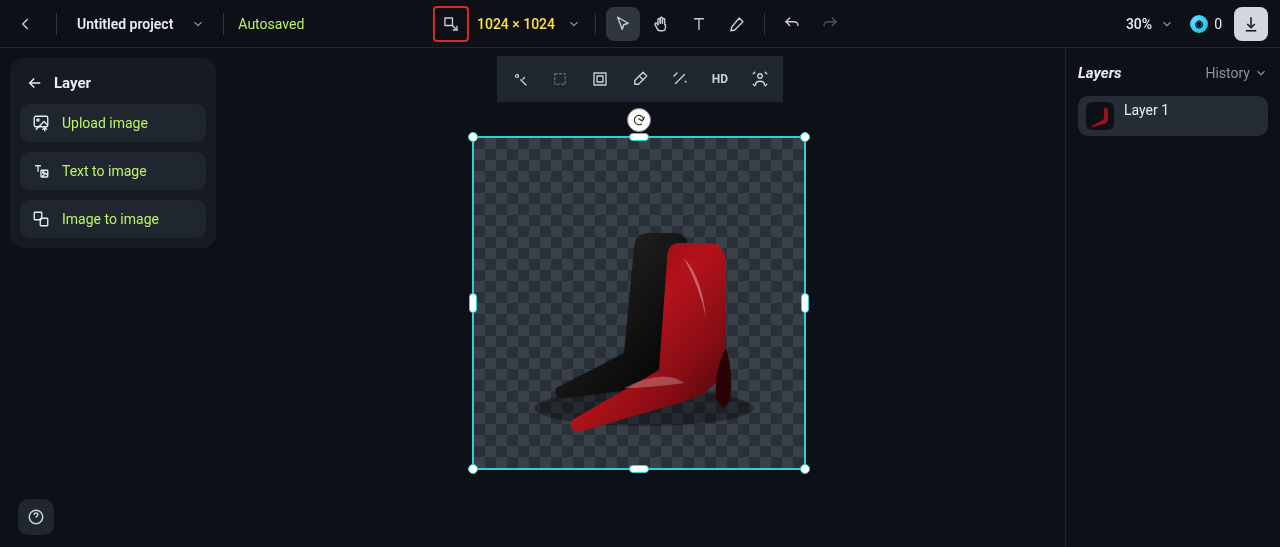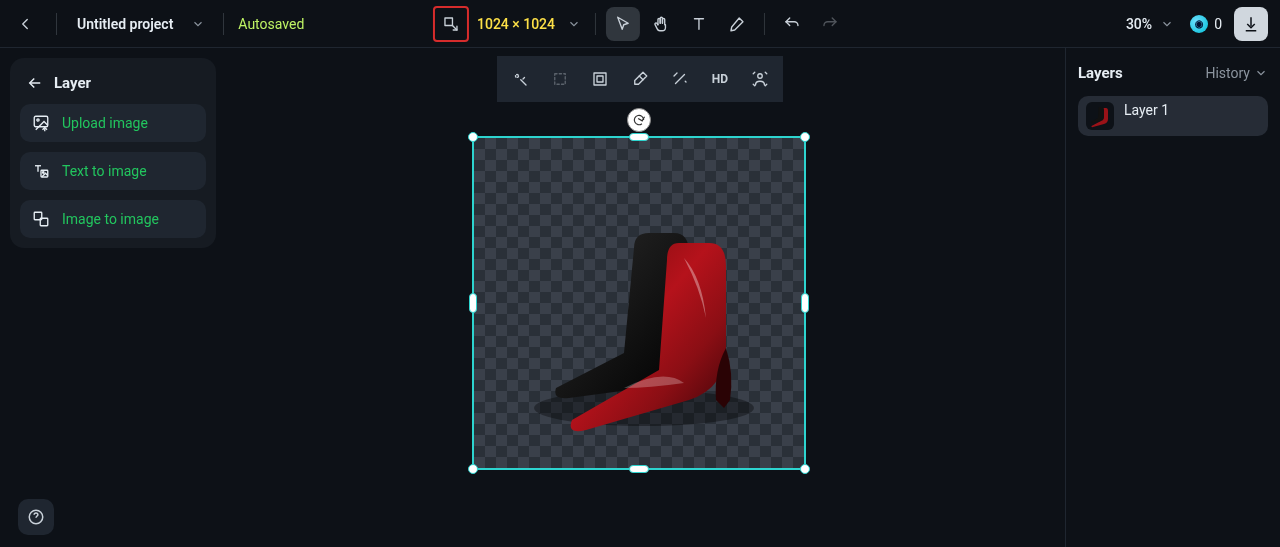--- a/index.html
+++ b/index.html
@@ -92,21 +92,21 @@
     font-weight:700; font-size:15px;
   }
   .lp-header svg{width:18px;height:18px;stroke:#e6edf3;fill:none;stroke-width:2;}
   .lp-btn {
     display:flex; align-items:center; gap:12px;
     background:#1f2630;
     border-radius:10px;
     padding:10px 12px;
     margin-bottom:10px;
     cursor:pointer;
-    color:#22c55e;
+    color:#bef264;
   }
   .lp-btn:last-child{margin-bottom:0;}
   .lp-btn svg{width:18px;height:18px;stroke:#e6edf3;fill:none;stroke-width:1.8;}
 
   
   .float-toolbar {
     position:absolute;
     left:50%; transform:translateX(-50%);
     top:8px;
     background:#1f2630;
@@ -178,21 +178,21 @@
     position:absolute; right:0; top:0;
     width:215px; height:100%;
     background:#0d1117;
     border-left:1px solid #1f2630;
     padding:16px 12px;
   }
   .rp-header {
     display:flex; align-items:center; justify-content:space-between;
     margin-bottom:14px;
   }
-  .rp-title{font-weight:700;font-size:15px;}
+  .rp-title{font-weight:700;font-size:15px;font-style:italic;}
   .rp-history{display:flex;align-items:center;gap:4px;color:#8b949e;font-size:14px;}
   .rp-history svg{width:14px;height:14px;stroke:currentColor;fill:none;stroke-width:2;}
   .layer-item{
     display:flex;align-items:flex-start;gap:10px;
     background:#262c36;border-radius:10px;padding:6px 8px;
   }
   .layer-thumb{
     width:28px;height:28px;border-radius:6px;
     background:#0d1117;
     display:flex;align-items:center;justify-content:center;

